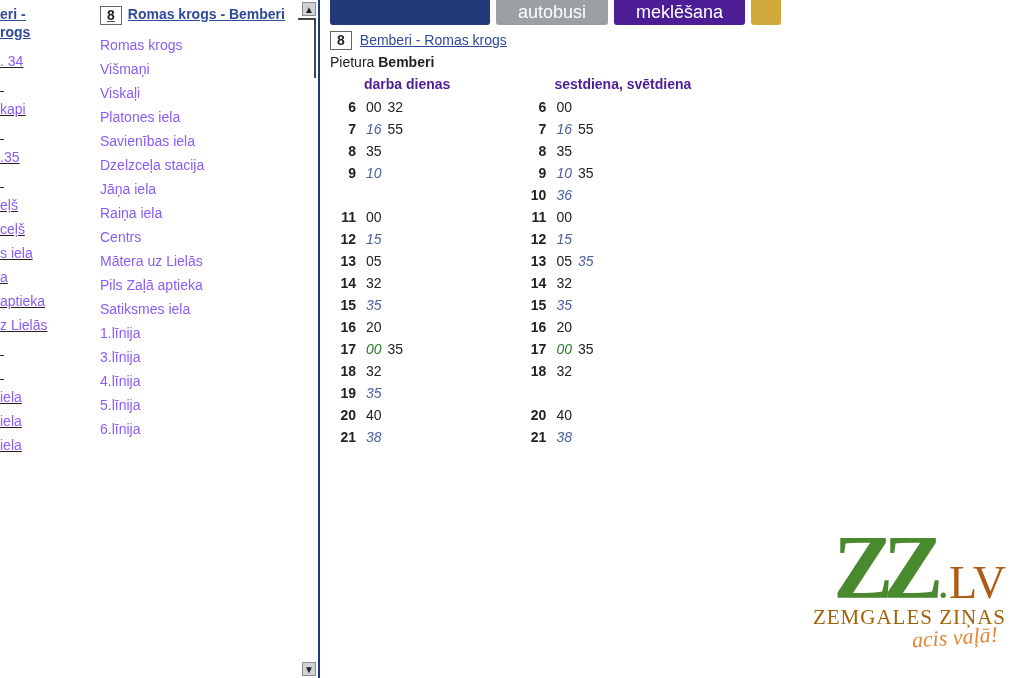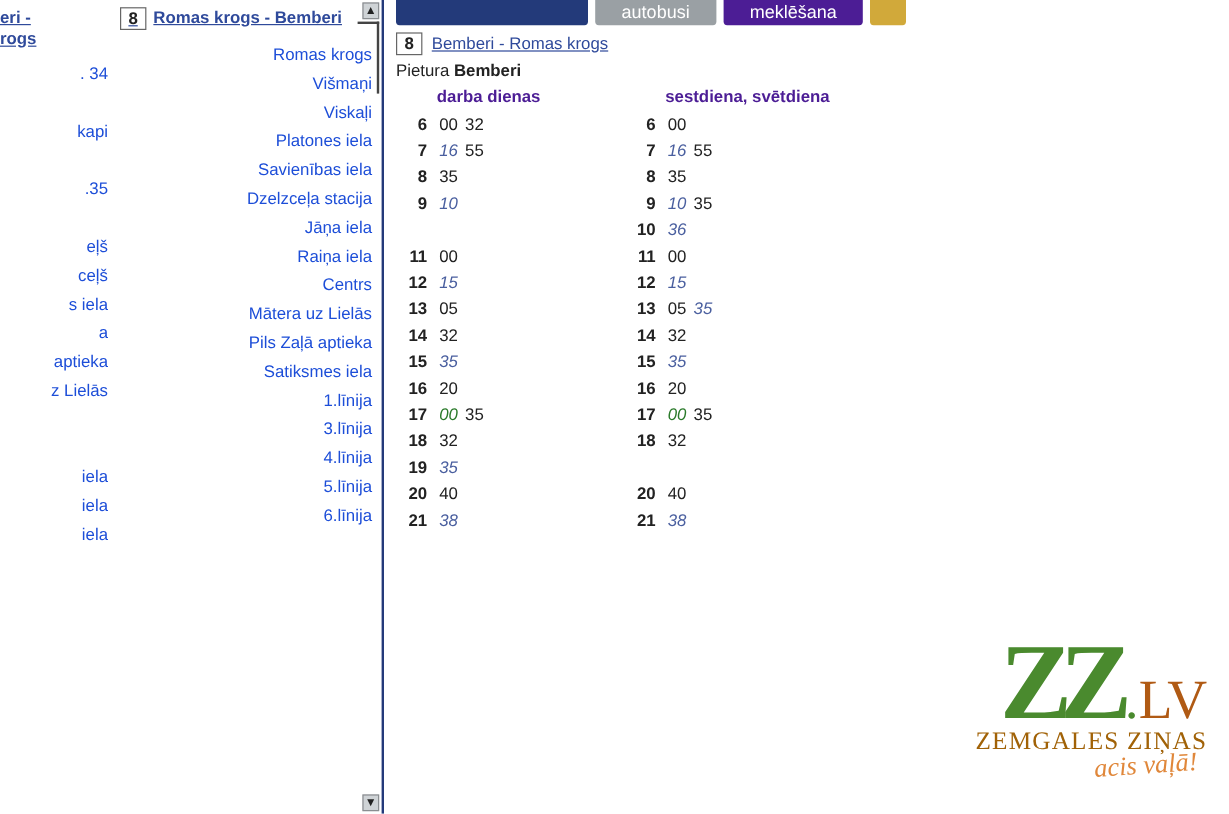--- a/index.html
+++ b/index.html
@@ -16,21 +16,21 @@
   a { color: #2f4a9b; text-decoration: underline; cursor: pointer; }
   .wrap { display: flex; height: 100%; }
   .left {
     width: 320px;
     border-right: 2px solid #233a7a;
     padding: 6px 8px 8px 0;
     position: relative;
     overflow: hidden;
   }
   .left-cols { display: flex; gap: 10px; }
-  .left-col-a { width: 90px; overflow: hidden; }
+  .left-col-a { width: 90px; overflow: hidden; text-decoration: underline; }
   .left-col-b { flex: 1; }
   .route-head {
     font-weight: bold;
     color: #2f4a9b;
     text-decoration: underline;
     display: flex;
     align-items: flex-start;
     gap: 6px;
     margin-bottom: 8px;
     line-height: 1.25;
@@ -39,21 +39,21 @@
   .route-num-box {
     border: 1px solid #666;
     background: #fff;
     padding: 0 6px;
     font-weight: bold;
     color: #222;
     text-decoration: none;
     display: inline-block;
     line-height: 1.2;
   }
-  .stop-list div { padding: 4px 0; color: #1d4ed8; text-align: right; }
+  .stop-list div { padding: 4px 0; color: #8b5cf6; }
   .scroll-arrows {
     position: absolute;
     right: 2px; top: 2px;
     width: 14px; height: 14px;
     background: #cfd3d6;
     border: 1px solid #8a8e91;
     font-size: 10px;
     display:flex;align-items:center;justify-content:center;
   }
   .scroll-arrows.bottom { top: auto; bottom: 2px; }
@@ -62,21 +62,21 @@
     right: 2px; top: 18px;
     width: 18px; height: 60px;
     border-top: 2px solid #444;
     border-right: 2px solid #444;
   }
   .right { flex:1; padding: 0 6px 6px 10px; position: relative; }
   .tabs { display:flex; gap: 6px; margin-bottom: 4px; }
   .tab {
     padding: 2px 22px;
     color: #fff;
-    font-size: 15px;
+    font-size: 18px;
     border-radius: 0 0 3px 3px;
   }
   .tab.blue { background:#233a7a; width:160px; }
   .tab.gray { background:#9aa0a4; }
   .tab.gold { background:#4c1d95; }
   .tab.small { background:#d1a93a; width:30px; padding:2px 4px; }
   .route-title-row { display:flex; align-items:center; gap:8px; margin: 6px 0 4px; }
   .marsruts { margin-bottom: 10px; }
   .pietura { margin-top: 2px; }
   .sched { display:flex; gap: 70px; margin-top: 6px; }

